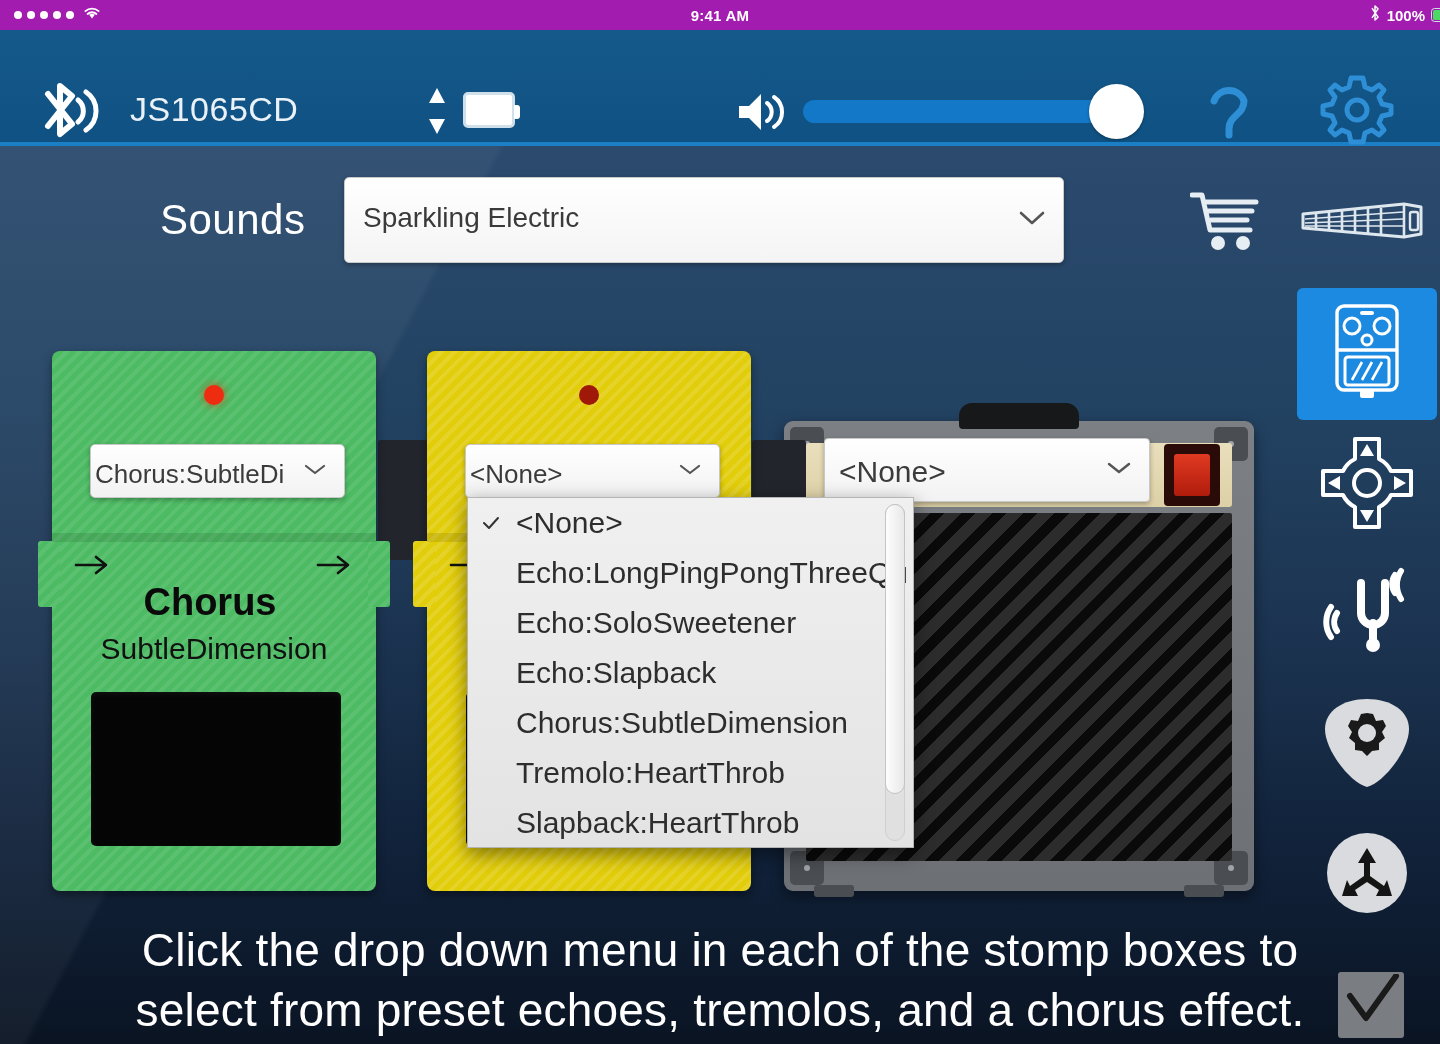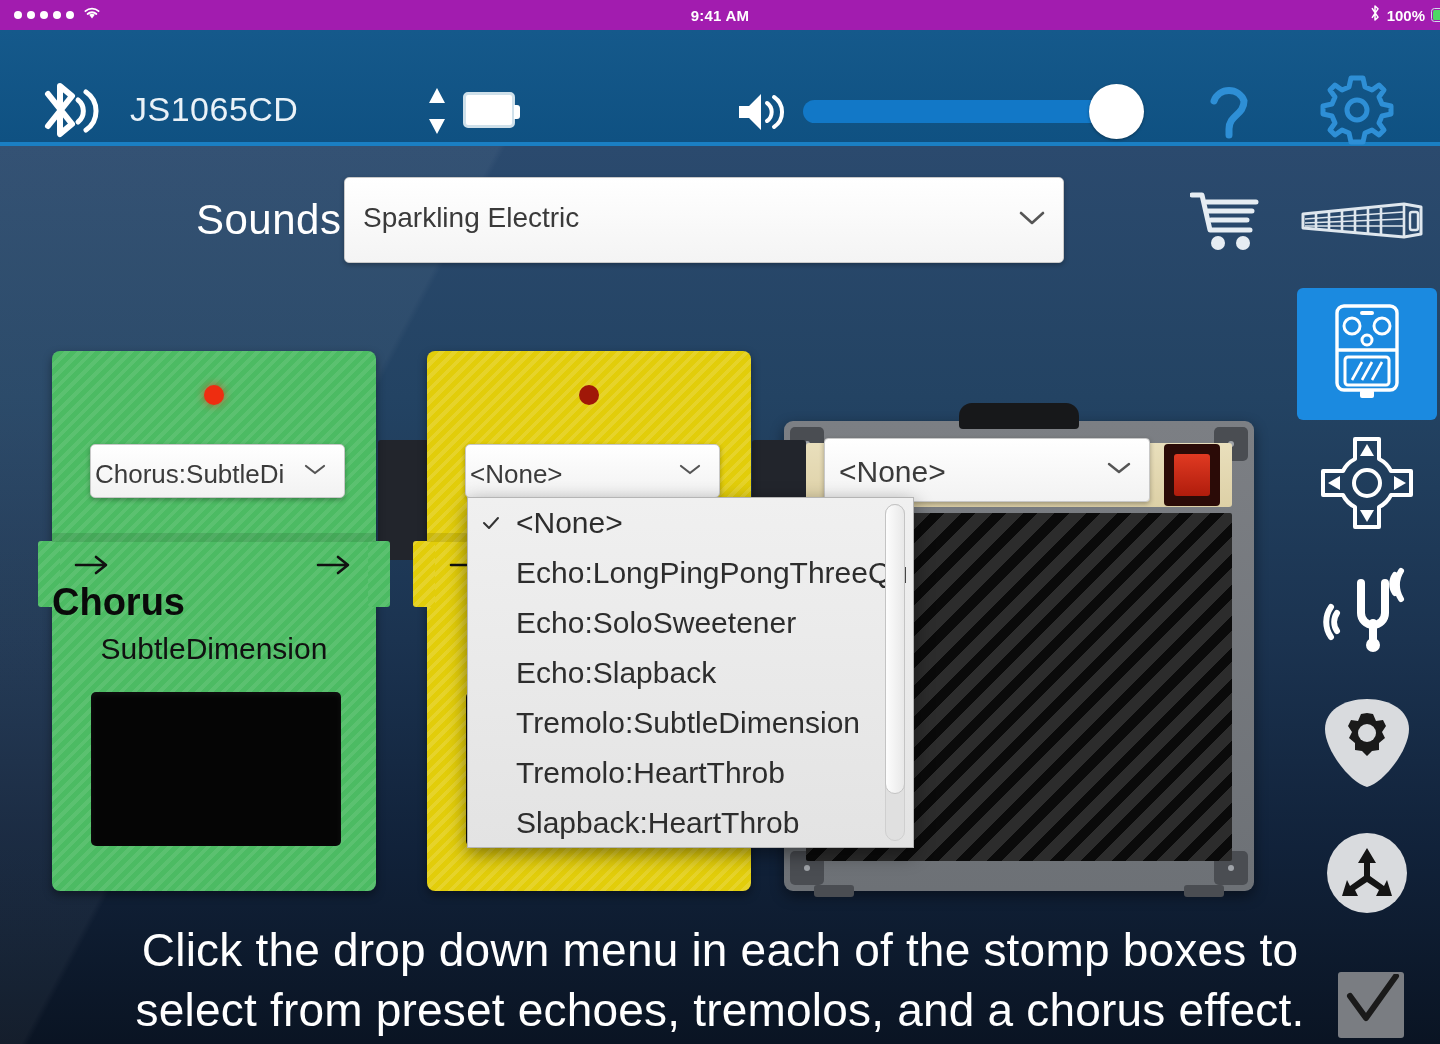--- a/index.html
+++ b/index.html
@@ -58,21 +58,21 @@
 
   
   .stage{
     position:absolute;left:0;top:146px;width:1440px;height:898px;
     background:
       linear-gradient(118deg, rgba(255,255,255,.045) 0%, rgba(255,255,255,.045) 26%, rgba(0,0,0,0) 26.4%),
       linear-gradient(180deg,#2b4a6e 0%,#234363 28%,#1b3350 55%,#11223a 78%,#0a1423 100%);
   }
 
   
-  .sounds-label{position:absolute;left:160px;top:196px;font-size:42px;color:#fff;letter-spacing:.5px;margin-left:36px;}
+  .sounds-label{position:absolute;left:160px;top:196px;font-size:42px;color:#fff;letter-spacing:.5px;}
   .sounds-select{
     position:absolute;left:344px;top:177px;width:720px;height:86px;
     background:linear-gradient(180deg,#ffffff 0%,#f4f4f4 100%);
     border:1px solid #c9c9c9;border-radius:5px;box-sizing:border-box;
     box-shadow:0 2px 5px rgba(0,0,0,.28);
   }
   .sounds-select .val{position:absolute;left:18px;top:24px;font-size:28px;color:#3a3a3a;}
   .caret{position:absolute;right:18px;top:50%;transform:translateY(-50%);}
 
   .cart-icon{position:absolute;left:1190px;top:190px;}
@@ -104,21 +104,21 @@
   .pedal-select{
     position:absolute;height:54px;
     background:linear-gradient(180deg,#ffffff 0%,#f2f2f2 100%);
     border:1px solid #c8c8c8;border-radius:5px;box-sizing:border-box;
     box-shadow:0 2px 5px rgba(0,0,0,.3);
   }
   .pedal-select .val{position:absolute;left:4px;top:14px;font-size:26px;color:#3b3b3b;white-space:nowrap;}
   .sep{position:absolute;left:0;right:0;height:9px;background:rgba(0,0,0,.1);}
   .arrow-l{position:absolute;left:22px;}
   .arrow-r{position:absolute;right:22px;}
-  .pedal-title{position:absolute;left:0;right:8px;font-size:38px;font-weight:bold;color:#0a0a0a;}
+  .pedal-title{position:absolute;left:0;right:8px;text-align:center;font-size:38px;font-weight:bold;color:#0a0a0a;}
   .pedal-sub{position:absolute;left:0;right:0;text-align:center;font-size:30px;color:#111;}
   .footsw{position:absolute;background:#050505;border-radius:5px;box-shadow:inset 0 2px 6px rgba(255,255,255,.06);}
 
   
   .lug{position:absolute;width:22px;height:66px;border-radius:3px;}
   .jack{position:absolute;width:54px;height:120px;background:#22252c;border-radius:3px;}
 
   
   .amp{
     position:absolute;left:784px;top:421px;width:470px;height:470px;
@@ -465,21 +465,21 @@
     <div class="menu-item">
       <span>Echo:LongPingPongThreeQu</span>
     </div>
     <div class="menu-item">
       <span>Echo:SoloSweetener</span>
     </div>
     <div class="menu-item">
       <span>Echo:Slapback</span>
     </div>
     <div class="menu-item">
-      <span>Tremolo:SubtleDimension</span>
+      <span>Chorus:SubtleDimension</span>
     </div>
     <div class="menu-item">
       <span>Tremolo:HeartThrob</span>
     </div>
     <div class="menu-item">
       <span>Slapback:HeartThrob</span>
     </div>
     <div class="menu-scroll-track"></div>
     <div class="menu-scroll-thumb"></div>
   </div>

